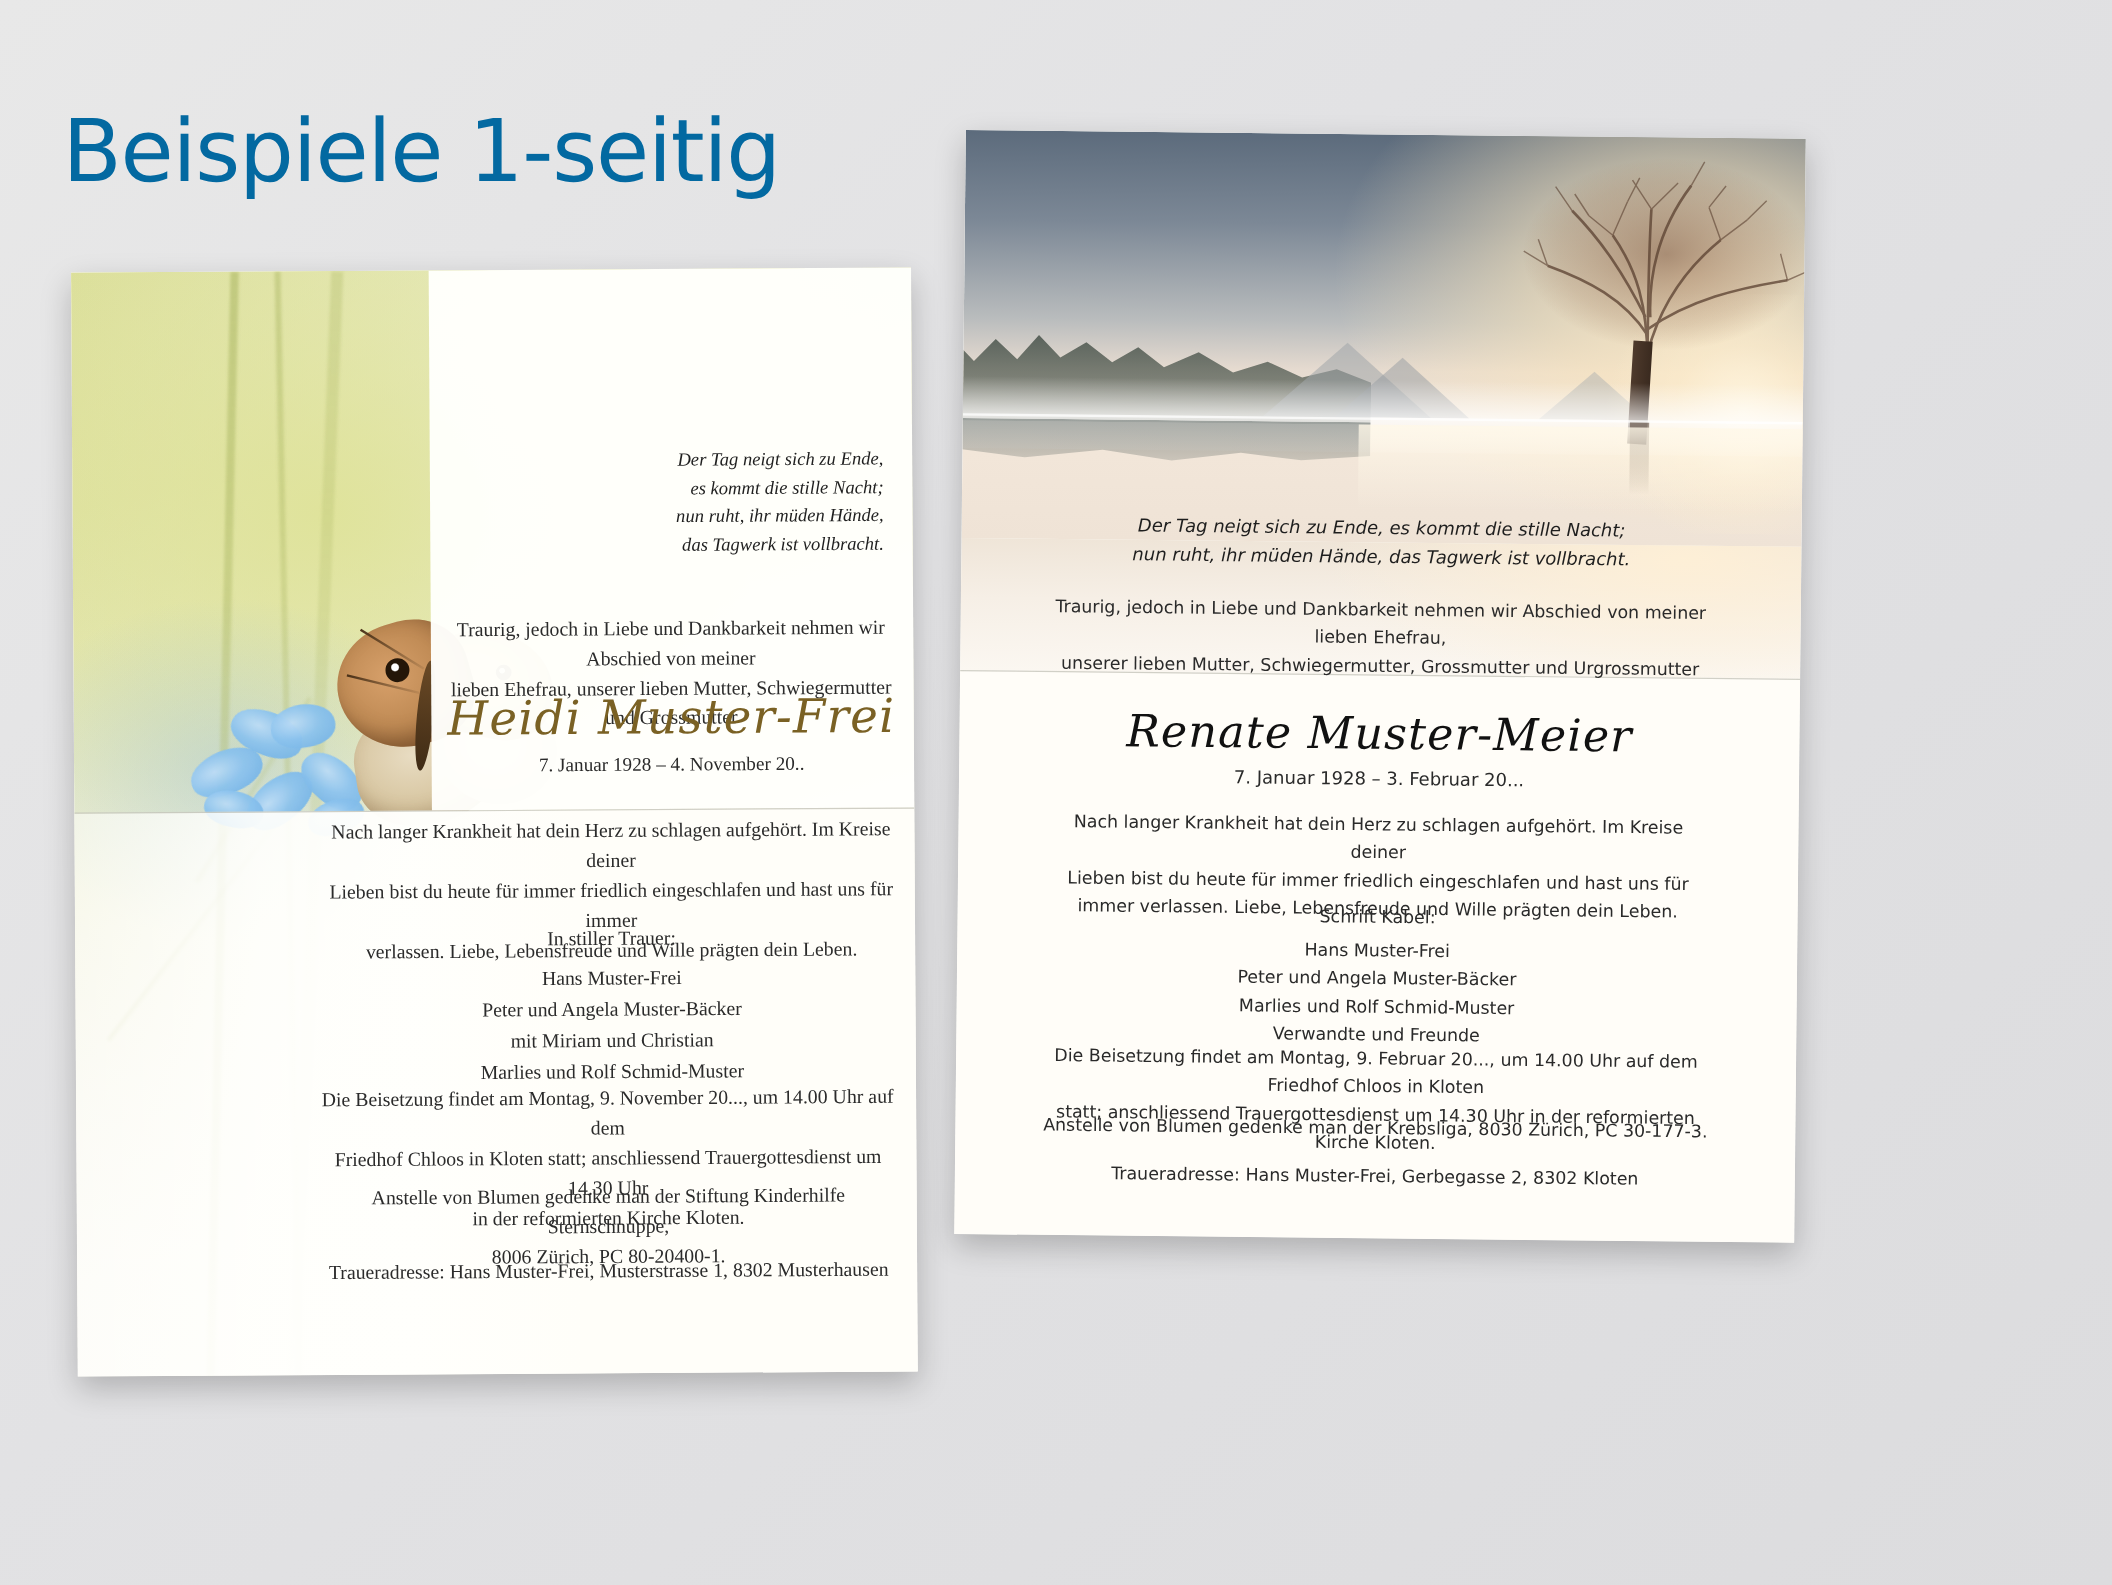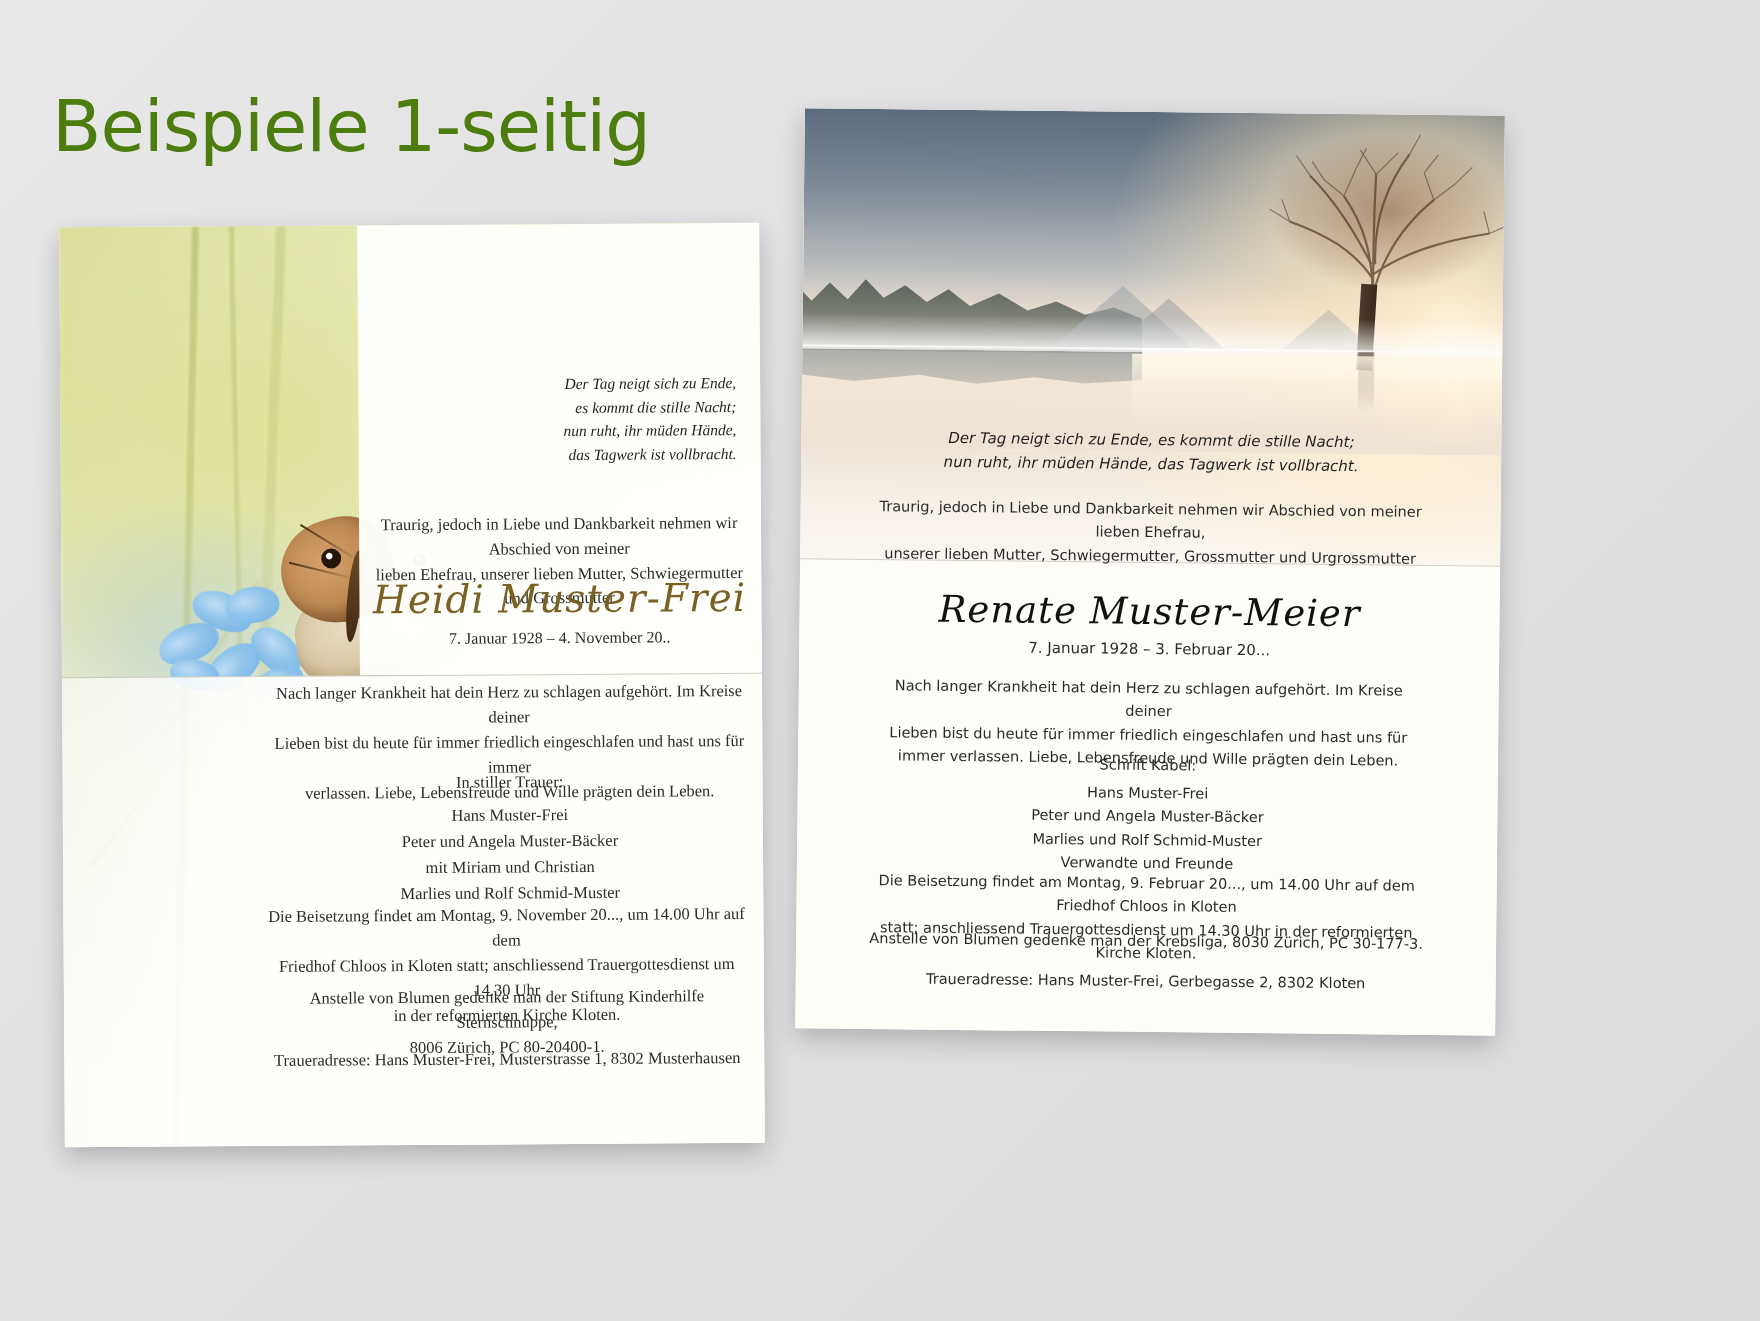--- a/index.html
+++ b/index.html
@@ -17,21 +17,21 @@
 
   
   .page-heading {
     position: absolute;
     left: 52px;
     top: 36px;
     font-family: "DejaVu Sans", sans-serif;
     font-size: 72px;
     font-weight: 400;
     letter-spacing: -1px;
-    color: #4d7c0f;
+    color: #0369a1;
   }
 
   
   .card {
     position: absolute;
     background: #fffef9;
     box-shadow: 0 10px 26px rgba(0,0,0,0.22);
     overflow: hidden;
   }
 

